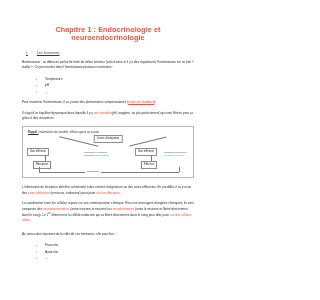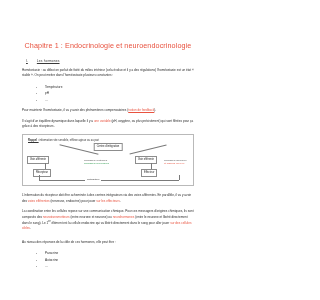--- a/index.html
+++ b/index.html
@@ -5,22 +5,22 @@
   html,body{margin:0;padding:0;}
   body{
     width:212px;height:300px;background:#fff;overflow:hidden;
     font-family:"Liberation Sans", sans-serif;
     color:#1a1a1a;
   }
   .page{width:212px;height:300px;position:relative;background:#ffffff;}
   .content{padding:26px 18px 0 22px;}
 
   .doc-title{
-    color:#e8523f;font-size:7.2px;font-weight:400;text-align:center;
-    letter-spacing:0.1px;margin:16px 0 9px 0;line-height:1.1;
+    color:#e8523f;font-size:7.2px;font-weight:700;text-align:center;
+    letter-spacing:0.1px;margin:0 0 9px 0;line-height:1.1;
   }
 
   .section-heading{
     font-size:3.3px;color:#3a3a3a;margin:0 0 5px 0;
     display:flex;align-items:center;gap:9px;padding-left:4px;
   }
   .section-heading .num{text-decoration:underline;}
   .section-heading .ttl{text-decoration:underline;letter-spacing:.15px;}
 
   p.body{

